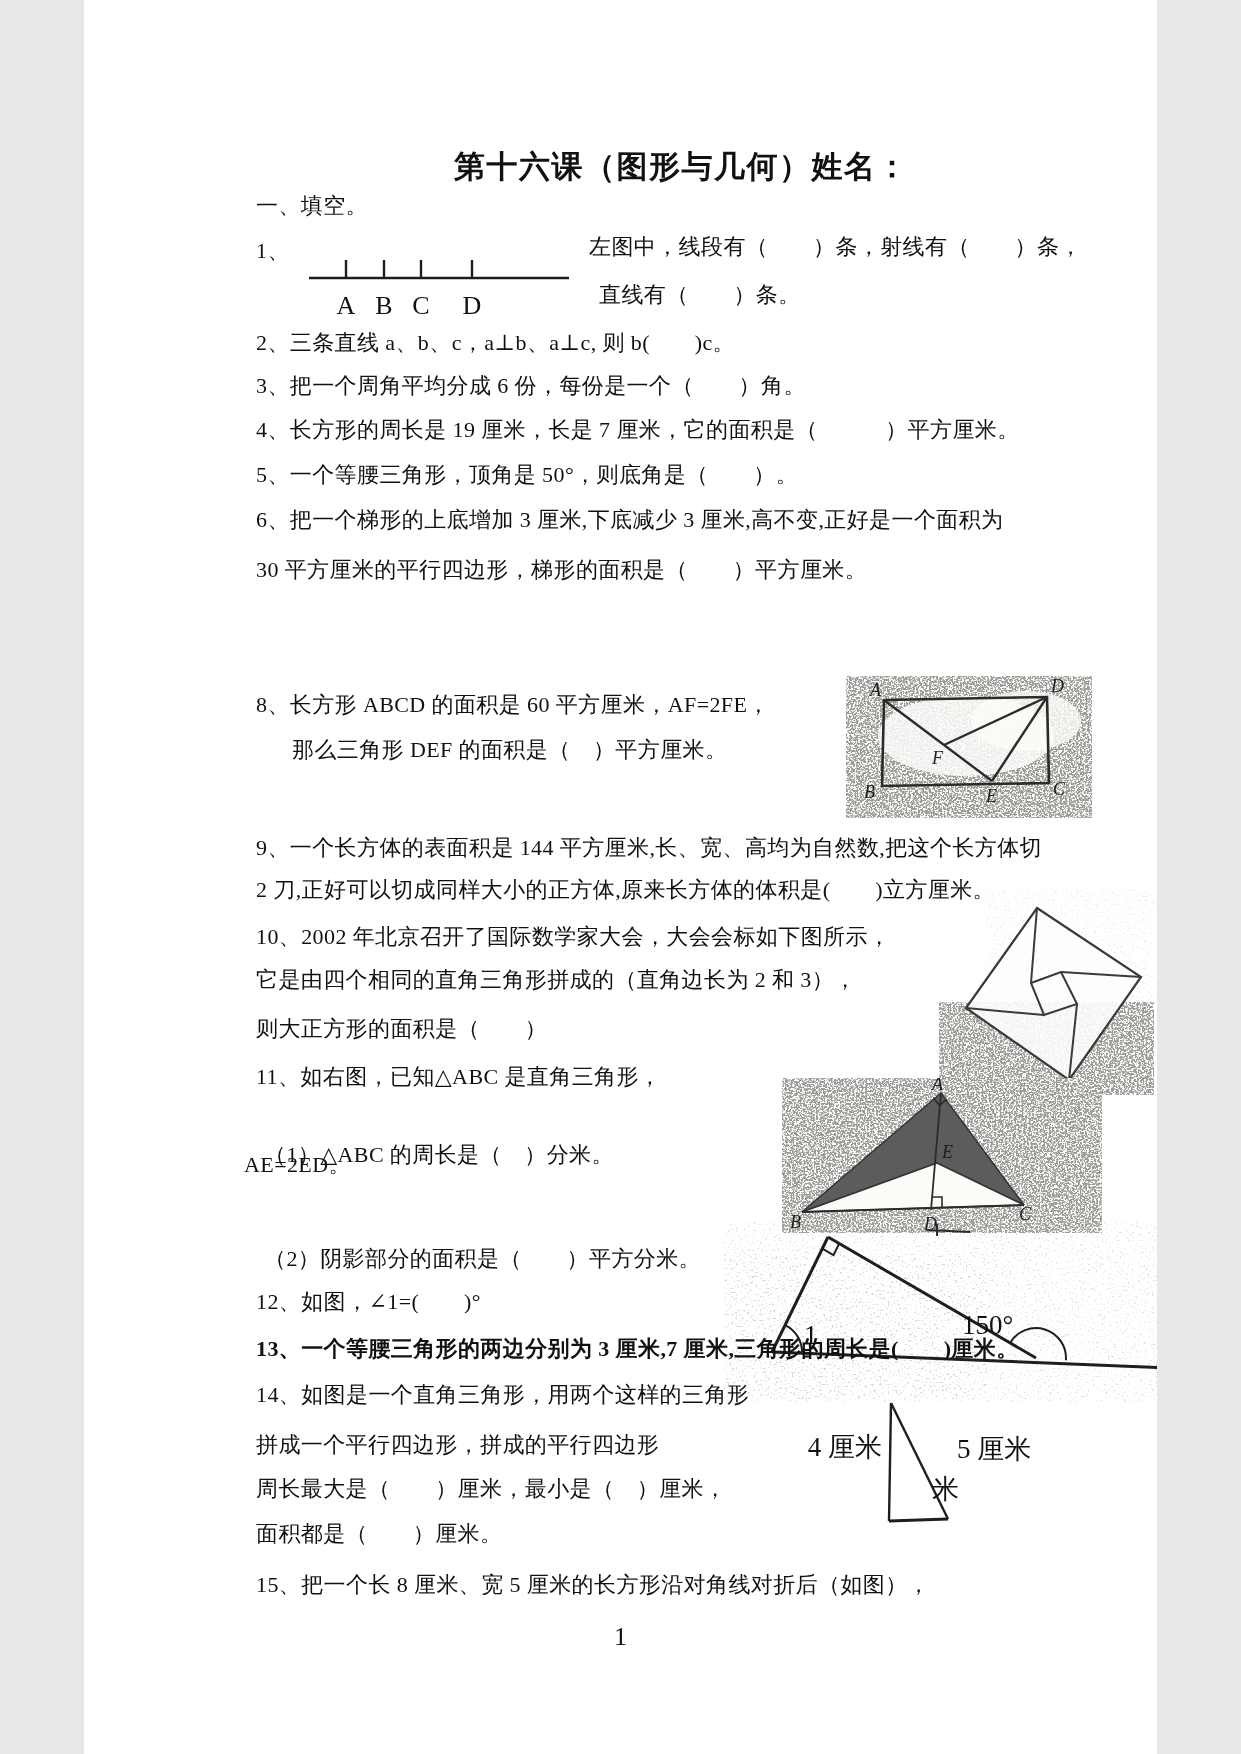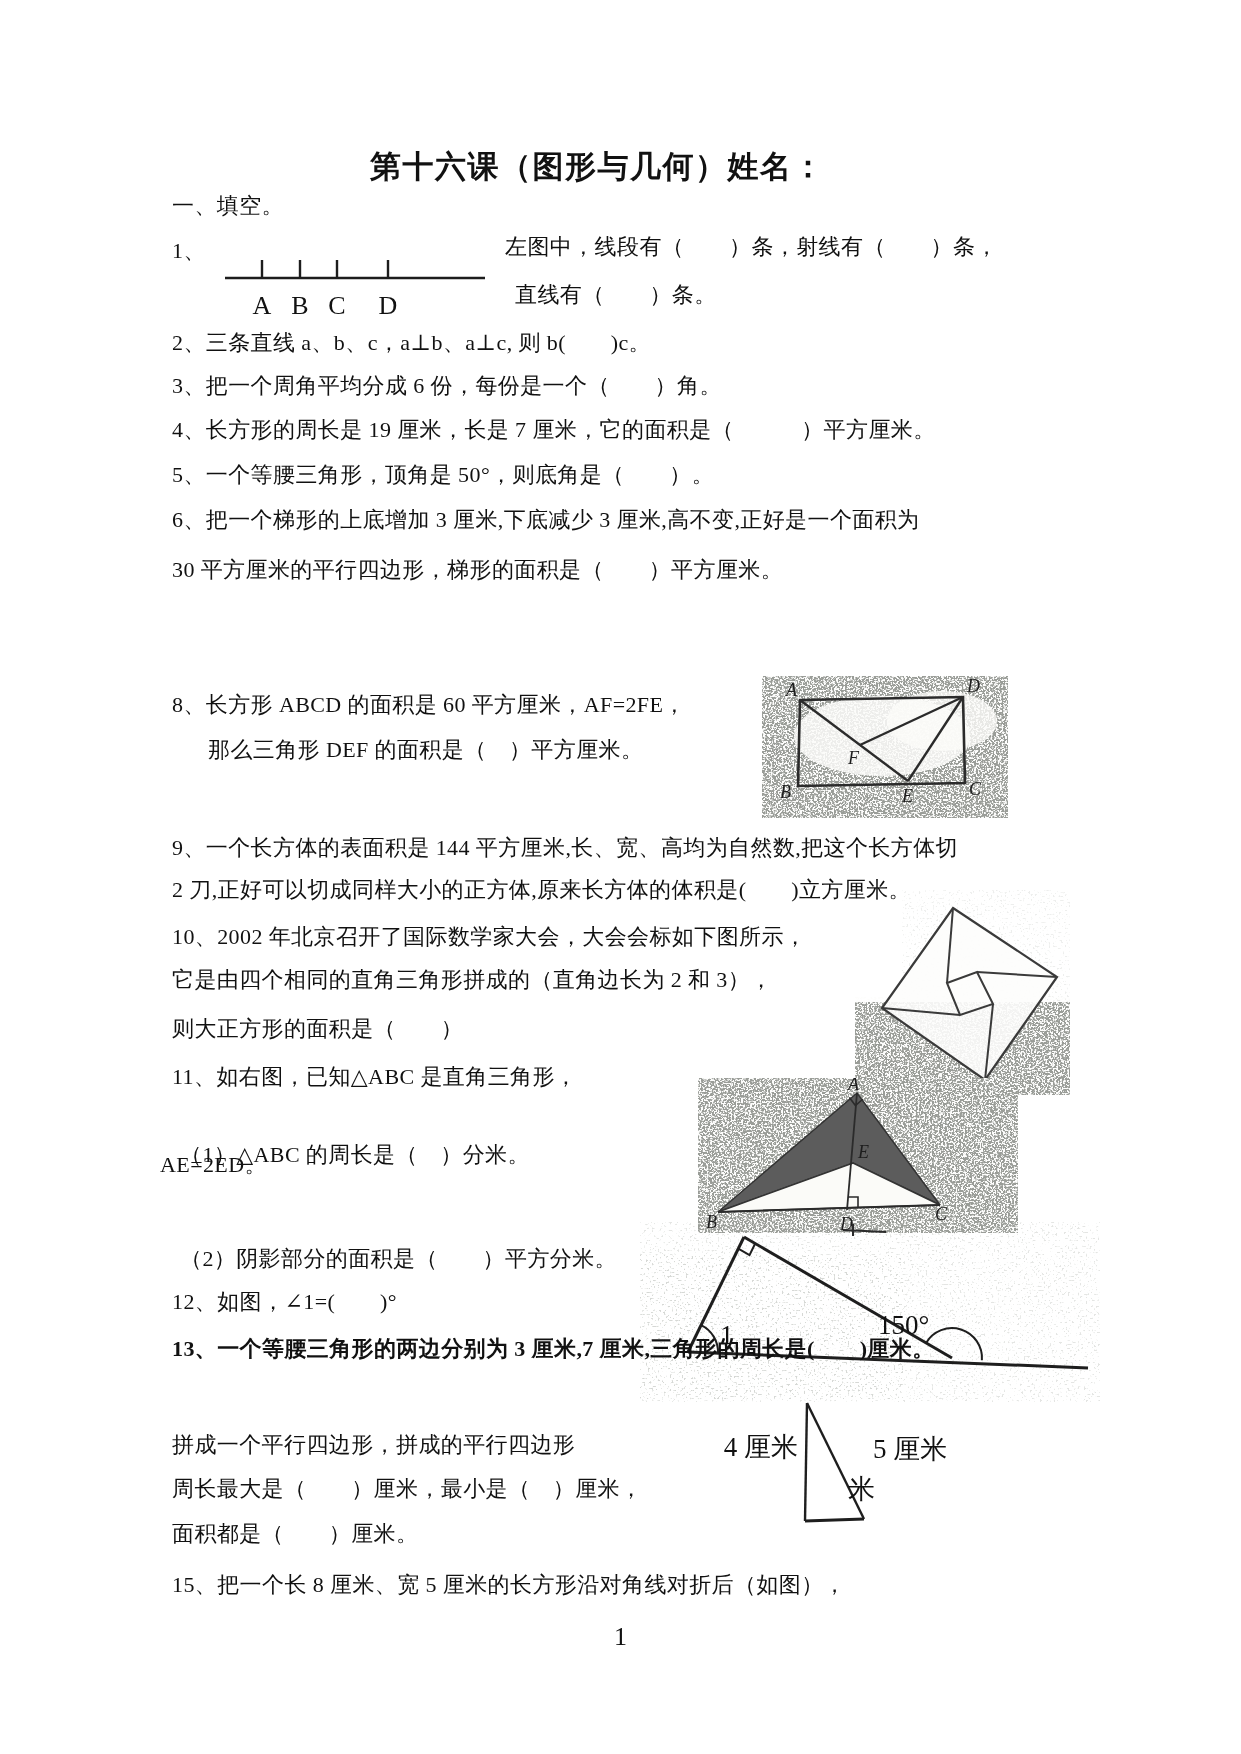--- a/index.html
+++ b/index.html
@@ -1,18 +1,18 @@
 <!DOCTYPE html>
 <html><head>
 <meta charset="utf-8">
 <style>
   html,body{margin:0;padding:0;background:#e8e8e8;}
   .page{
     position:relative;
-    width:1241px;height:1754px;
+    width:1073px;height:1754px;
     margin:0 auto;
     background:#ffffff;
     font-family:"Liberation Serif","DejaVu Serif",serif;
     color:#111;
     overflow:hidden;
   }
   .tline{
     position:absolute;
     font-size:22px;
     line-height:1.2;
@@ -162,20 +162,21 @@
     <line x1="104" y1="15" x2="312" y2="136" stroke="#1e1e1e" stroke-width="3"></line>
     <line x1="48" y1="130" x2="448" y2="146" stroke="#1e1e1e" stroke-width="3"></line>
     <path d="M 98.3 26.7 L 109.5 33.2 L 115.2 21.5" fill="none" stroke="#1e1e1e" stroke-width="2"></path>
     <path d="M 78 131.2 A 30 30 0 0 0 61.1 103.1" fill="none" stroke="#1e1e1e" stroke-width="2"></path>
     <path d="M 286.1 120.9 A 30 30 0 0 1 341.9 138.2" fill="none" stroke="#1e1e1e" stroke-width="2"></path>
     <text class="figtext" x="80" y="122">1</text>
     <text class="figtext" x="238" y="112">150°</text>
   </svg>
 
   <div class="tline" style="top:1336px;left:172px;font-weight:bold;">13、一个等腰三角形的两边分别为 3 厘米,7 厘米,三角形的周长是(　　)厘米。</div>
+  <div class="tline" style="top:1382px;left:172px;">14、如图是一个直角三角形，用两个这样的三角形</div>
   <div class="tline" style="top:1432px;left:172px;">拼成一个平行四边形，拼成的平行四边形</div>
   <div class="tline" style="top:1476px;left:172px;">周长最大是（　　）厘米，最小是（　）厘米，</div>
   <div class="tline" style="top:1521px;left:172px;">面积都是（　　）厘米。</div>
 
   <svg class="fig" style="top:1390px;left:718px;" width="300" height="145">
     <line x1="89" y1="13" x2="87" y2="131" stroke="#1e1e1e" stroke-width="2.4"></line>
     <line x1="87" y1="131" x2="146" y2="129" stroke="#1e1e1e" stroke-width="2.8"></line>
     <line x1="89" y1="13" x2="146" y2="129" stroke="#1e1e1e" stroke-width="2.4"></line>
     <text class="figtext" x="80" y="66" text-anchor="end">4 厘米</text>
     <text class="figtext" x="155" y="68">5 厘米</text>

